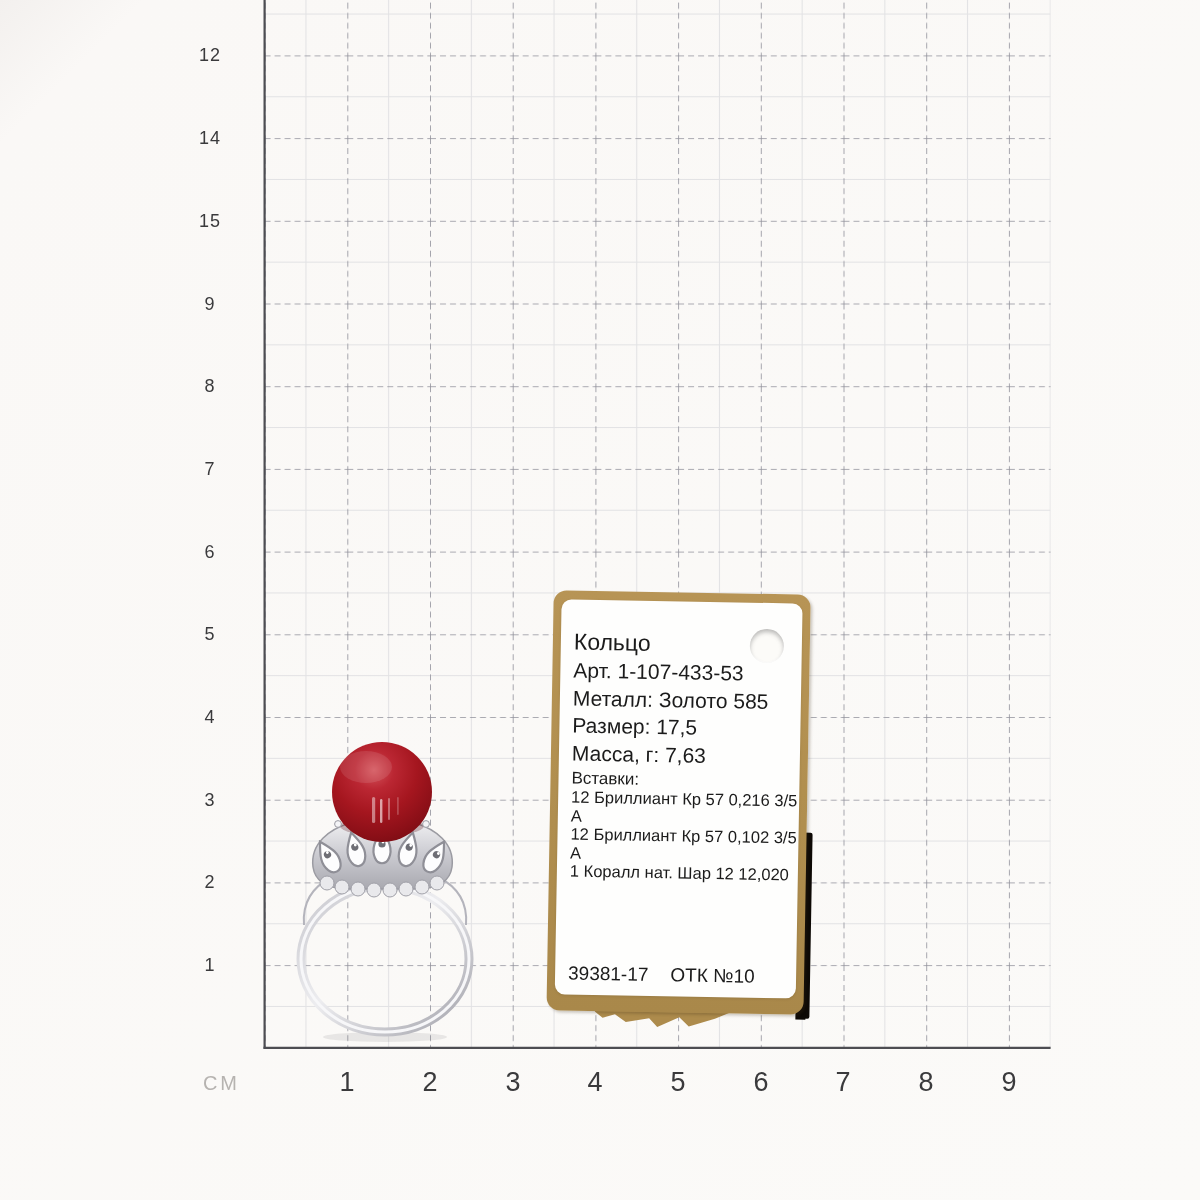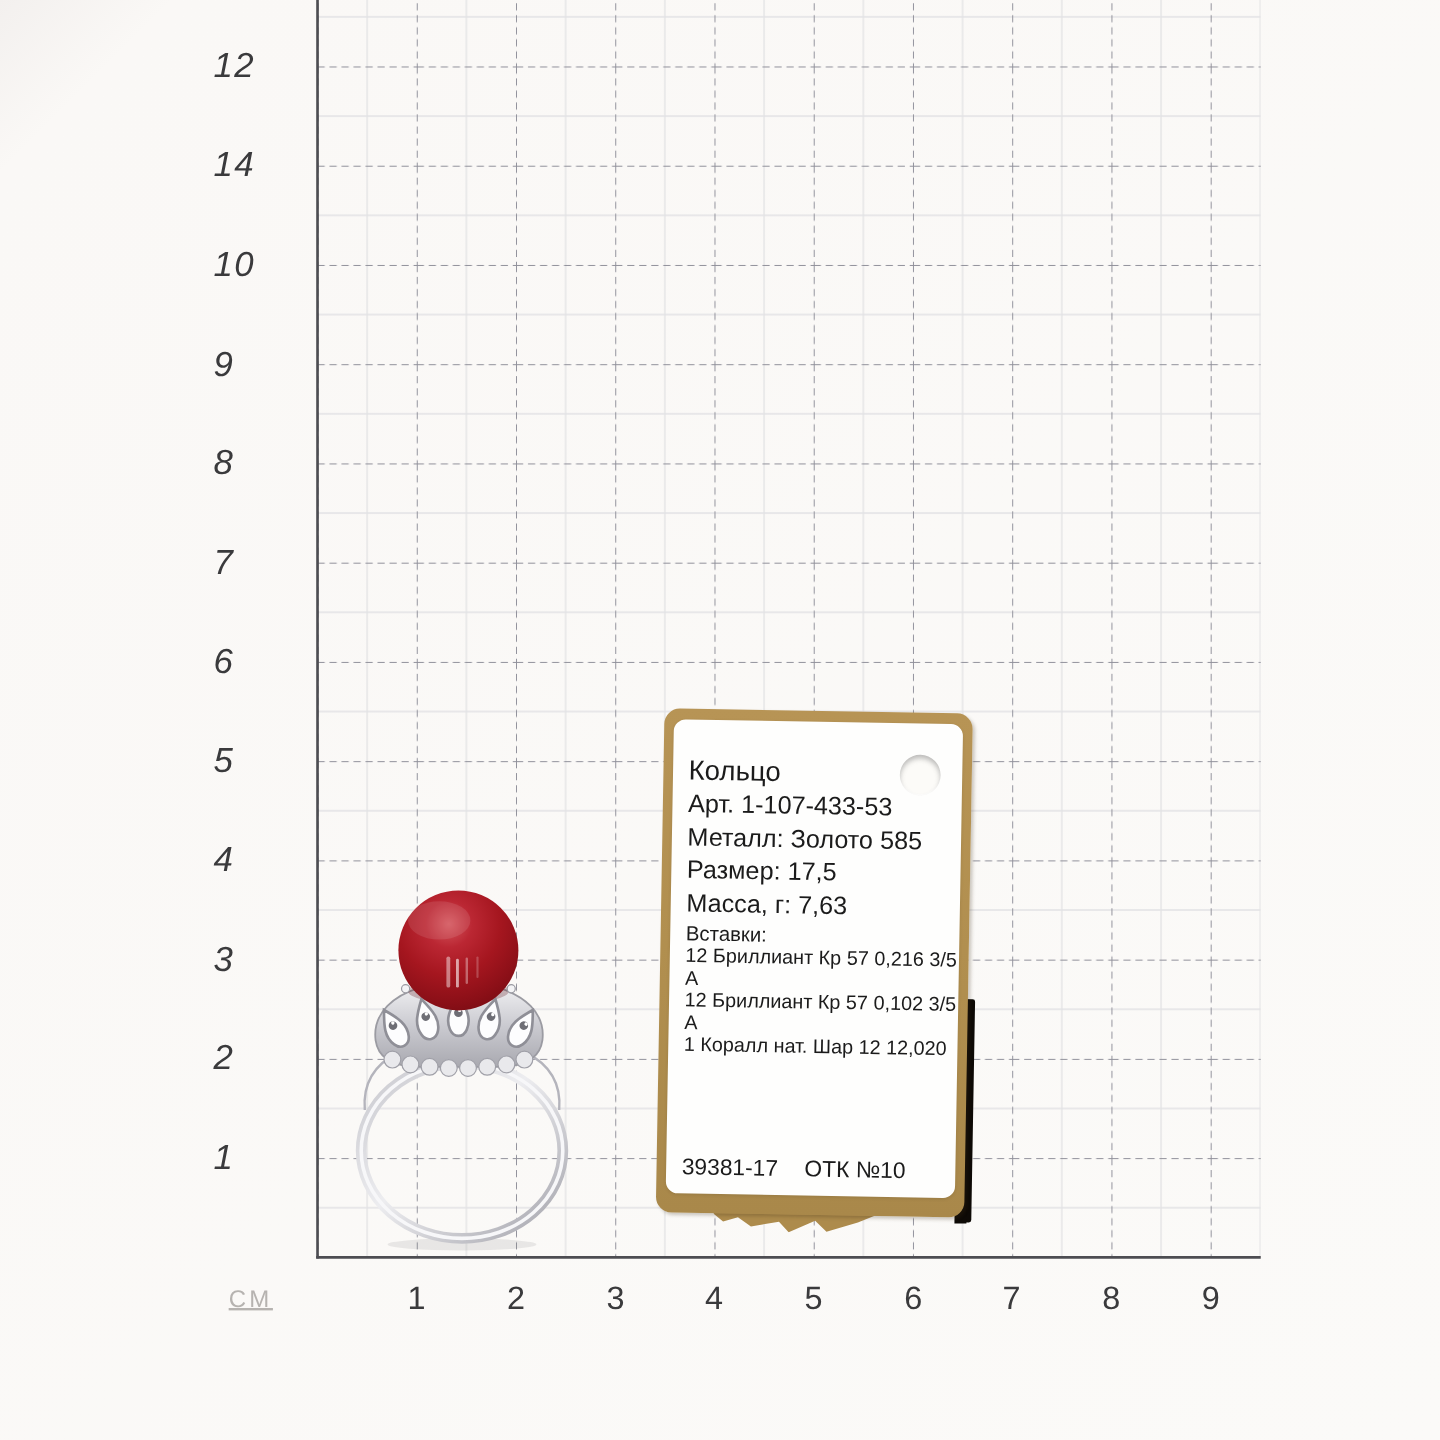--- a/index.html
+++ b/index.html
@@ -4,26 +4,26 @@
 <style>
   html,body{margin:0;padding:0;}
   body{font-family:"Liberation Sans","DejaVu Sans",sans-serif;background:#efedeb;}
   #stage{position:relative;width:1200px;height:1200px;overflow:hidden;
          background:linear-gradient(135deg,#f3f0ee 0%,#faf8f6 6%,#fbfaf8 100%);}
 
   
   #grid-svg{position:absolute;left:0;top:0;}
 
   
-  .ylab{position:absolute;left:178px;width:64px;height:32px;text-align:left;
-        font-size:29px;line-height:32px;color:#3a3a3c;letter-spacing:1px;font-style:italic;}
+  .ylab{position:absolute;left:178px;width:64px;height:32px;text-align:center;
+        font-size:18px;line-height:32px;color:#3a3a3c;letter-spacing:1px;}
   .xlab{position:absolute;top:1066px;width:60px;height:32px;text-align:center;
         font-size:27px;line-height:32px;color:#3a3a3c;}
-  .unitlab{position:absolute;left:178px;top:1071px;width:62px;text-align:center;
-        font-size:20px;line-height:24px;color:#b6b3b0;letter-spacing:3px;text-decoration:underline;}
+  .unitlab{position:absolute;left:178px;top:1071px;width:62px;text-align:right;
+        font-size:20px;line-height:24px;color:#b6b3b0;letter-spacing:3px;}
 
   
   #tag{position:absolute;left:553px;top:592px;width:257px;height:448px;
        transform:rotate(1deg);transform-origin:40% 10%;}
   #tag-shadow-strip{position:absolute;right:-6px;top:238px;width:13px;height:186px;
        background:#0e0a06;border-radius:2px;}
   #tag-shadow-strip2{position:absolute;right:-2px;top:400px;width:10px;height:25px;
        background:#0e0a06;}
   #tag-backing{position:absolute;left:0;top:0;width:257px;height:420px;
        background:linear-gradient(180deg,#b79455 0%,#b08e4e 55%,#a9884a 100%);
@@ -60,21 +60,21 @@
       <line x1="0" y1="0" x2="0" y2="82.7" stroke="#90909a" stroke-width="1.6" stroke-dasharray="6 4"></line>
     </pattern>
   </defs>
   <rect x="264.6" y="0" width="786" height="1047.8" fill="url(#cmgrid)"></rect>
   <line x1="264.6" y1="0" x2="264.6" y2="1048.8" stroke="#4d4d52" stroke-width="2.2"></line>
   <line x1="263.5" y1="1047.8" x2="1050.6" y2="1047.8" stroke="#4d4d52" stroke-width="2.2"></line>
 </svg>
 
 <div class="ylab" style="top:39px">12</div>
 <div class="ylab" style="top:122px">14</div>
-<div class="ylab" style="top:205px">10</div>
+<div class="ylab" style="top:205px">15</div>
 <div class="ylab" style="top:288px">9</div>
 <div class="ylab" style="top:370px">8</div>
 <div class="ylab" style="top:453px">7</div>
 <div class="ylab" style="top:536px">6</div>
 <div class="ylab" style="top:618px">5</div>
 <div class="ylab" style="top:701px">4</div>
 <div class="ylab" style="top:784px">3</div>
 <div class="ylab" style="top:866px">2</div>
 <div class="ylab" style="top:949px">1</div>
 

